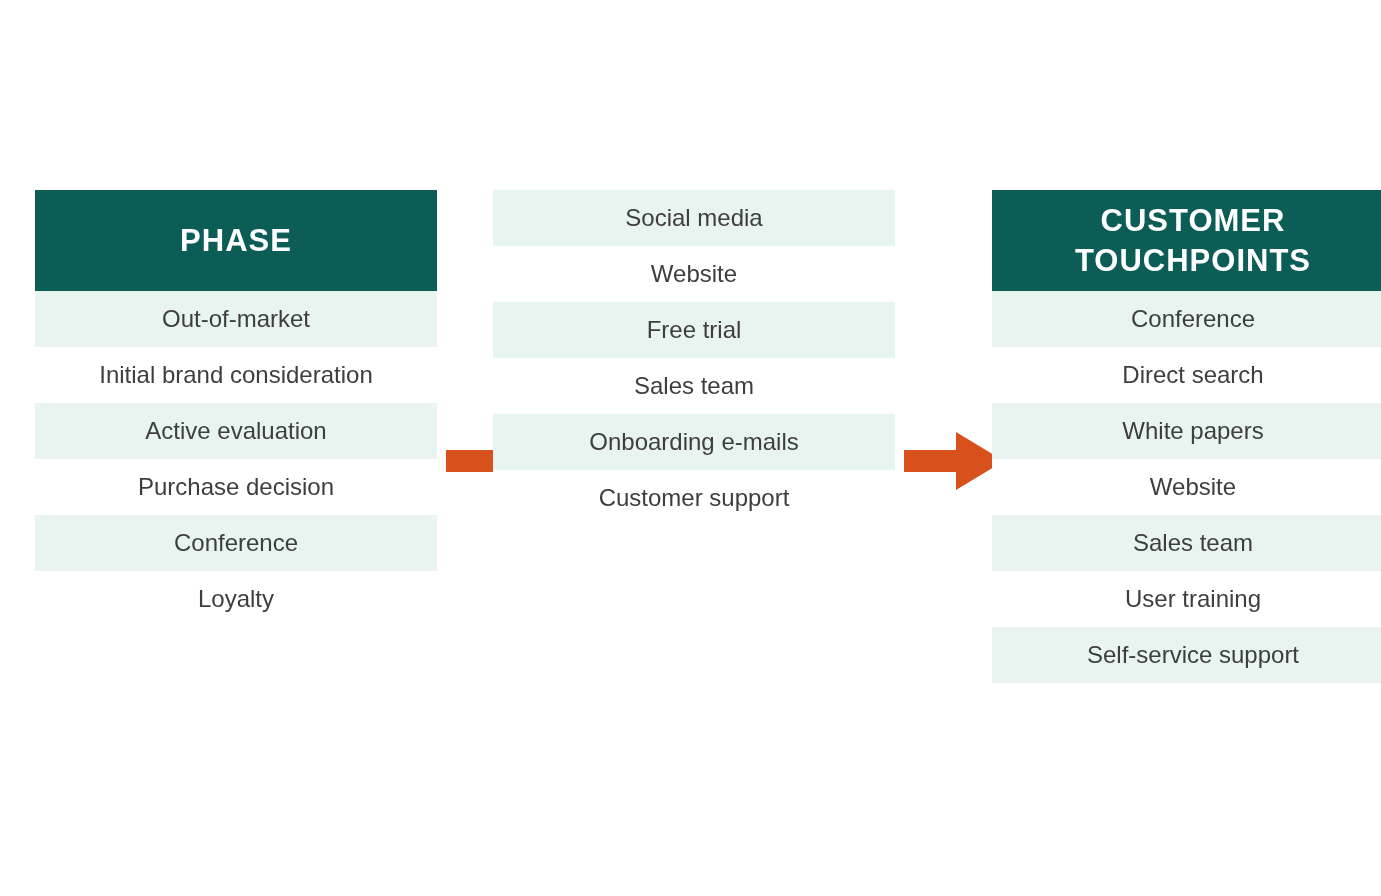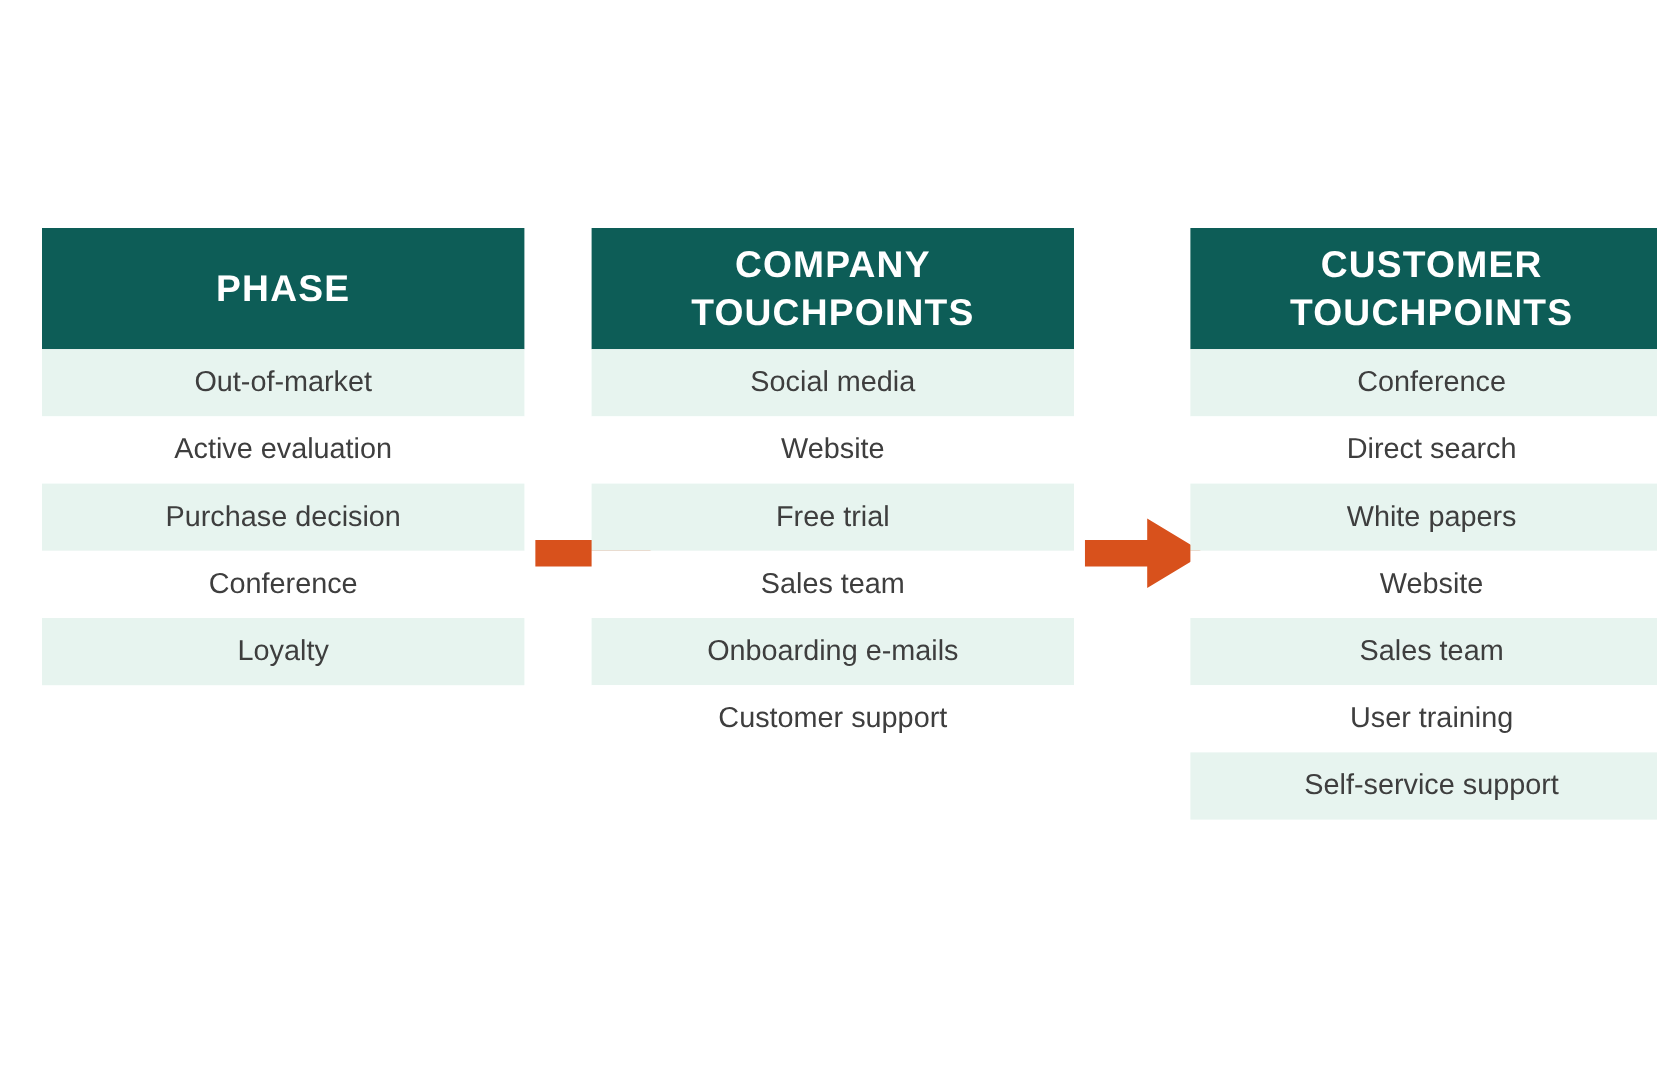--- a/index.html
+++ b/index.html
@@ -72,20 +72,23 @@
 
   <section class="column col-1">
     <header class="col-header">
       <h2>PHASE</h2>
     </header>
     <div class="rows">
       <div class="row">
           <span>Out-of-market</span>
         </div>
       <div class="row">
+          <span>Initial brand consideration</span>
+        </div>
+      <div class="row">
           <span>Active evaluation</span>
         </div>
       <div class="row">
           <span>Purchase decision</span>
         </div>
       <div class="row">
           <span>Conference</span>
         </div>
       <div class="row">
           <span>Loyalty</span>
@@ -93,23 +96,20 @@
     </div>
   </section>
 
   <div class="arrow arrow-1">
     <svg viewBox="0 0 100 70" xmlns="http://www.w3.org/2000/svg" aria-hidden="true">
       <path d="M0 24 H52 V6 L100 35 L52 64 V46 H0 Z" fill="#d8511c"></path>
     </svg>
   </div>
 
   <section class="column col-2">
-    <header class="col-header">
-      <h2>COMPANY TOUCHPOINTS</h2>
-    </header>
     <div class="rows">
       <div class="row">
           <span>Social media</span>
         </div>
       <div class="row">
           <span>Website</span>
         </div>
       <div class="row">
           <span>Free trial</span>
         </div>

